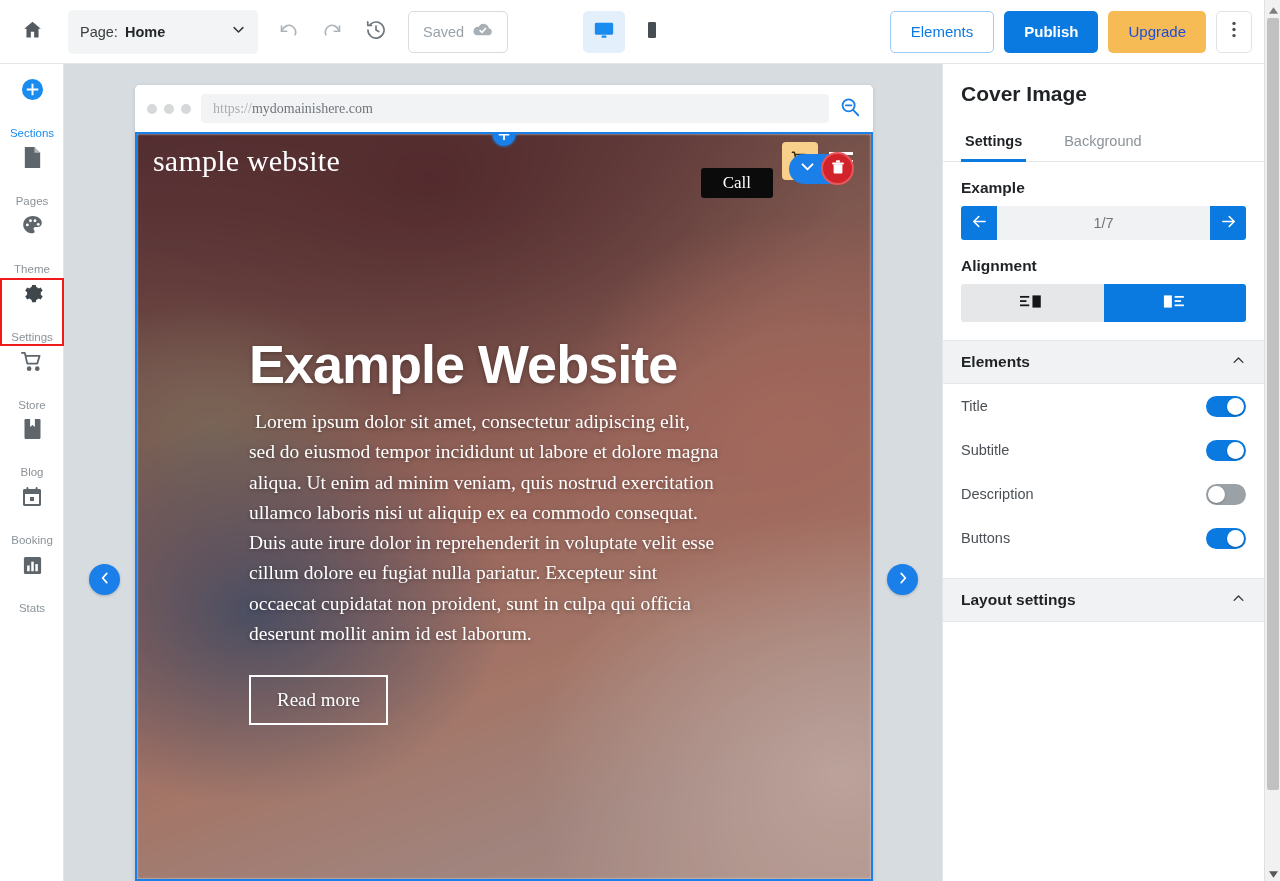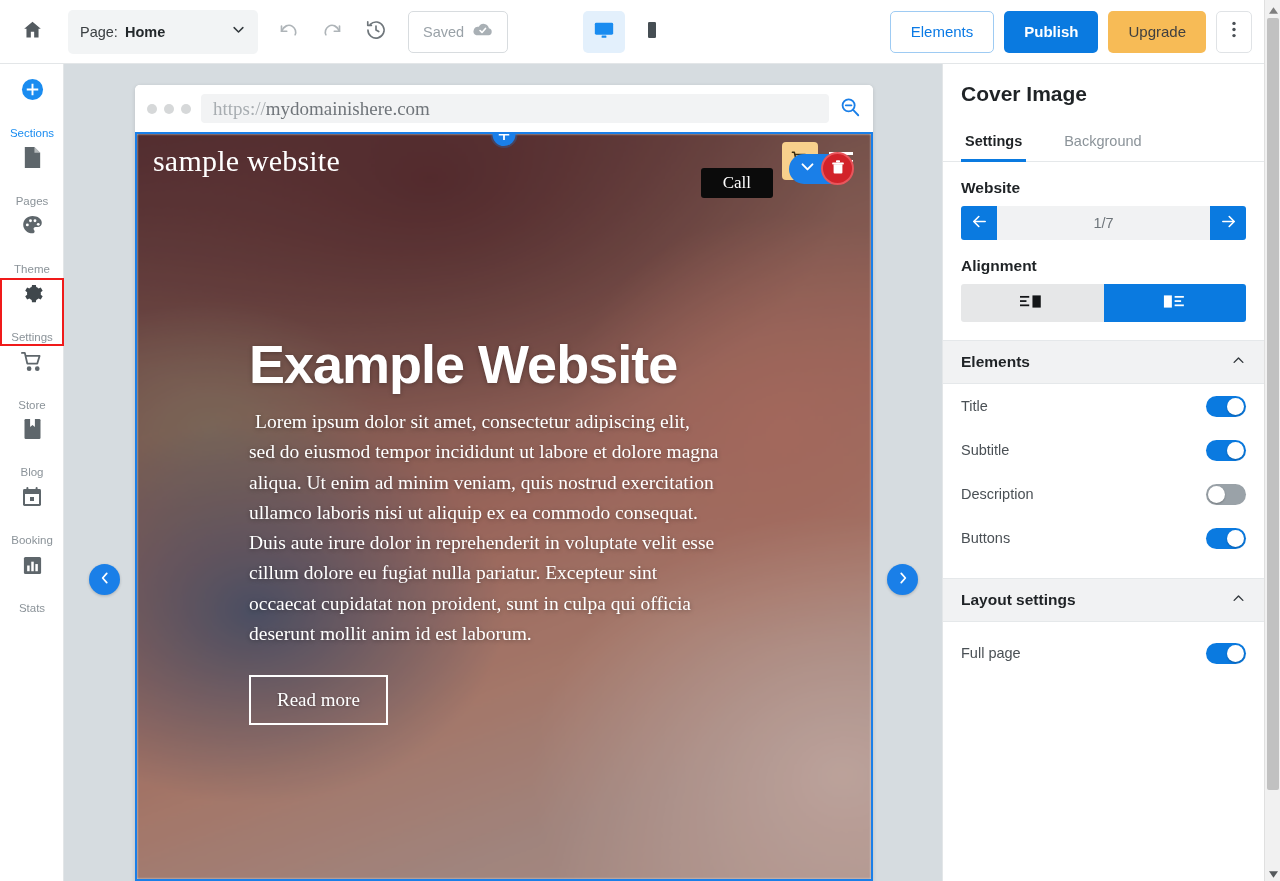--- a/index.html
+++ b/index.html
@@ -64,21 +64,21 @@
     display: flex; align-items: center; gap: 10px;
   }
   .btn {
     height: 42px; border-radius: 5px;
     display: flex; align-items: center; justify-content: center;
     font-size: 15px; cursor: pointer; padding: 0 20px;
     border: none; font-family: inherit;
   }
   .btn-preview { background: #fff; color: #0b7ae5; border: 1px solid #9ecbf3; }
   .btn-publish { background: #0a7ae0; color: #fff; font-weight: bold; }
-  .btn-upgrade { background: #f7bb56; color: #404040; }
+  .btn-upgrade { background: #f7bb56; color: #1d4ed8; }
   .kebab-btn {
     width: 36px; height: 42px; border: 1px solid #e0e3e6; border-radius: 5px;
     background: #fff; display: flex; align-items: center; justify-content: center;
     cursor: pointer;
   }
 
   
   .sidebar {
     position: absolute; top: 64px; left: 0;
     width: 64px; height: 817px;
@@ -113,21 +113,21 @@
   }
   .browser-bar {
     height: 47px; display: flex; align-items: center;
     padding: 0 12px; gap: 10px; background: #fff;
   }
   .dots { display: flex; gap: 7px; }
   .dot { width: 10px; height: 10px; border-radius: 50%; background: #d6d8d9; }
   .urlbar {
     flex: 1; height: 29px; background: #f2f3f4; border-radius: 4px;
     display: flex; align-items: center; padding: 0 12px;
-    font-family: "Liberation Serif", serif; font-size: 19px; color: #70757a;
+    font-family: "Liberation Serif", serif; font-size: 14px; color: #70757a;
   }
   .urlbar .scheme { color: #a8adb1; }
 
   
   .hero {
     position: relative;
     height: 749px;
     overflow: hidden;
     border: 2px solid #1a7fe8;
     border-top: 2px solid #1a7fe8;
@@ -614,21 +614,21 @@
 
   <div class="panel">
 
     <div class="panel-title">Cover Image</div>
 
     <div class="tabs">
       <div class="tab active">Settings</div>
       <div class="tab">Background</div>
     </div>
 
-    <div class="sec-label">Website</div>
+    <div class="sec-label">Example</div>
     <div class="layout-stepper">
       <div class="step-arrow">
         <span>
           <svg width="17" height="17" viewBox="0 0 24 24" fill="none" stroke="#fff" stroke-width="2.3" stroke-linecap="round" stroke-linejoin="round">
               <line x1="20" y1="12" x2="4.5" y2="12"></line>
               <polyline points="11 5 4 12 11 19"></polyline>
             </svg>
         </span>
       </div>
       <div class="step-val">1/7</div>
@@ -702,26 +702,20 @@
 
     <div class="accordion">
       <span class="ttl">Layout settings</span>
       <span class="chev">
         <svg width="15" height="15" viewBox="0 0 24 24" fill="none" stroke="#33393d" stroke-width="2.2" stroke-linecap="round" stroke-linejoin="round">
             <polyline points="5 15 12 8 19 15"></polyline>
           </svg>
       </span>
     </div>
 
-    <div class="row" style="margin-top:9px">
-      <span class="rlbl">Full page</span>
-      <span class="ctl toggle">
-          <span class="knob"></span>
-        </span>
-    </div>
 
   </div>
 
   <div class="scrollbar">
     <div class="sb-arrow">
       <span>
         <svg width="9" height="7" viewBox="0 0 10 7" fill="#7e7e7e">
             <path d="M5 0l5 7H0z"></path>
           </svg>
       </span>

